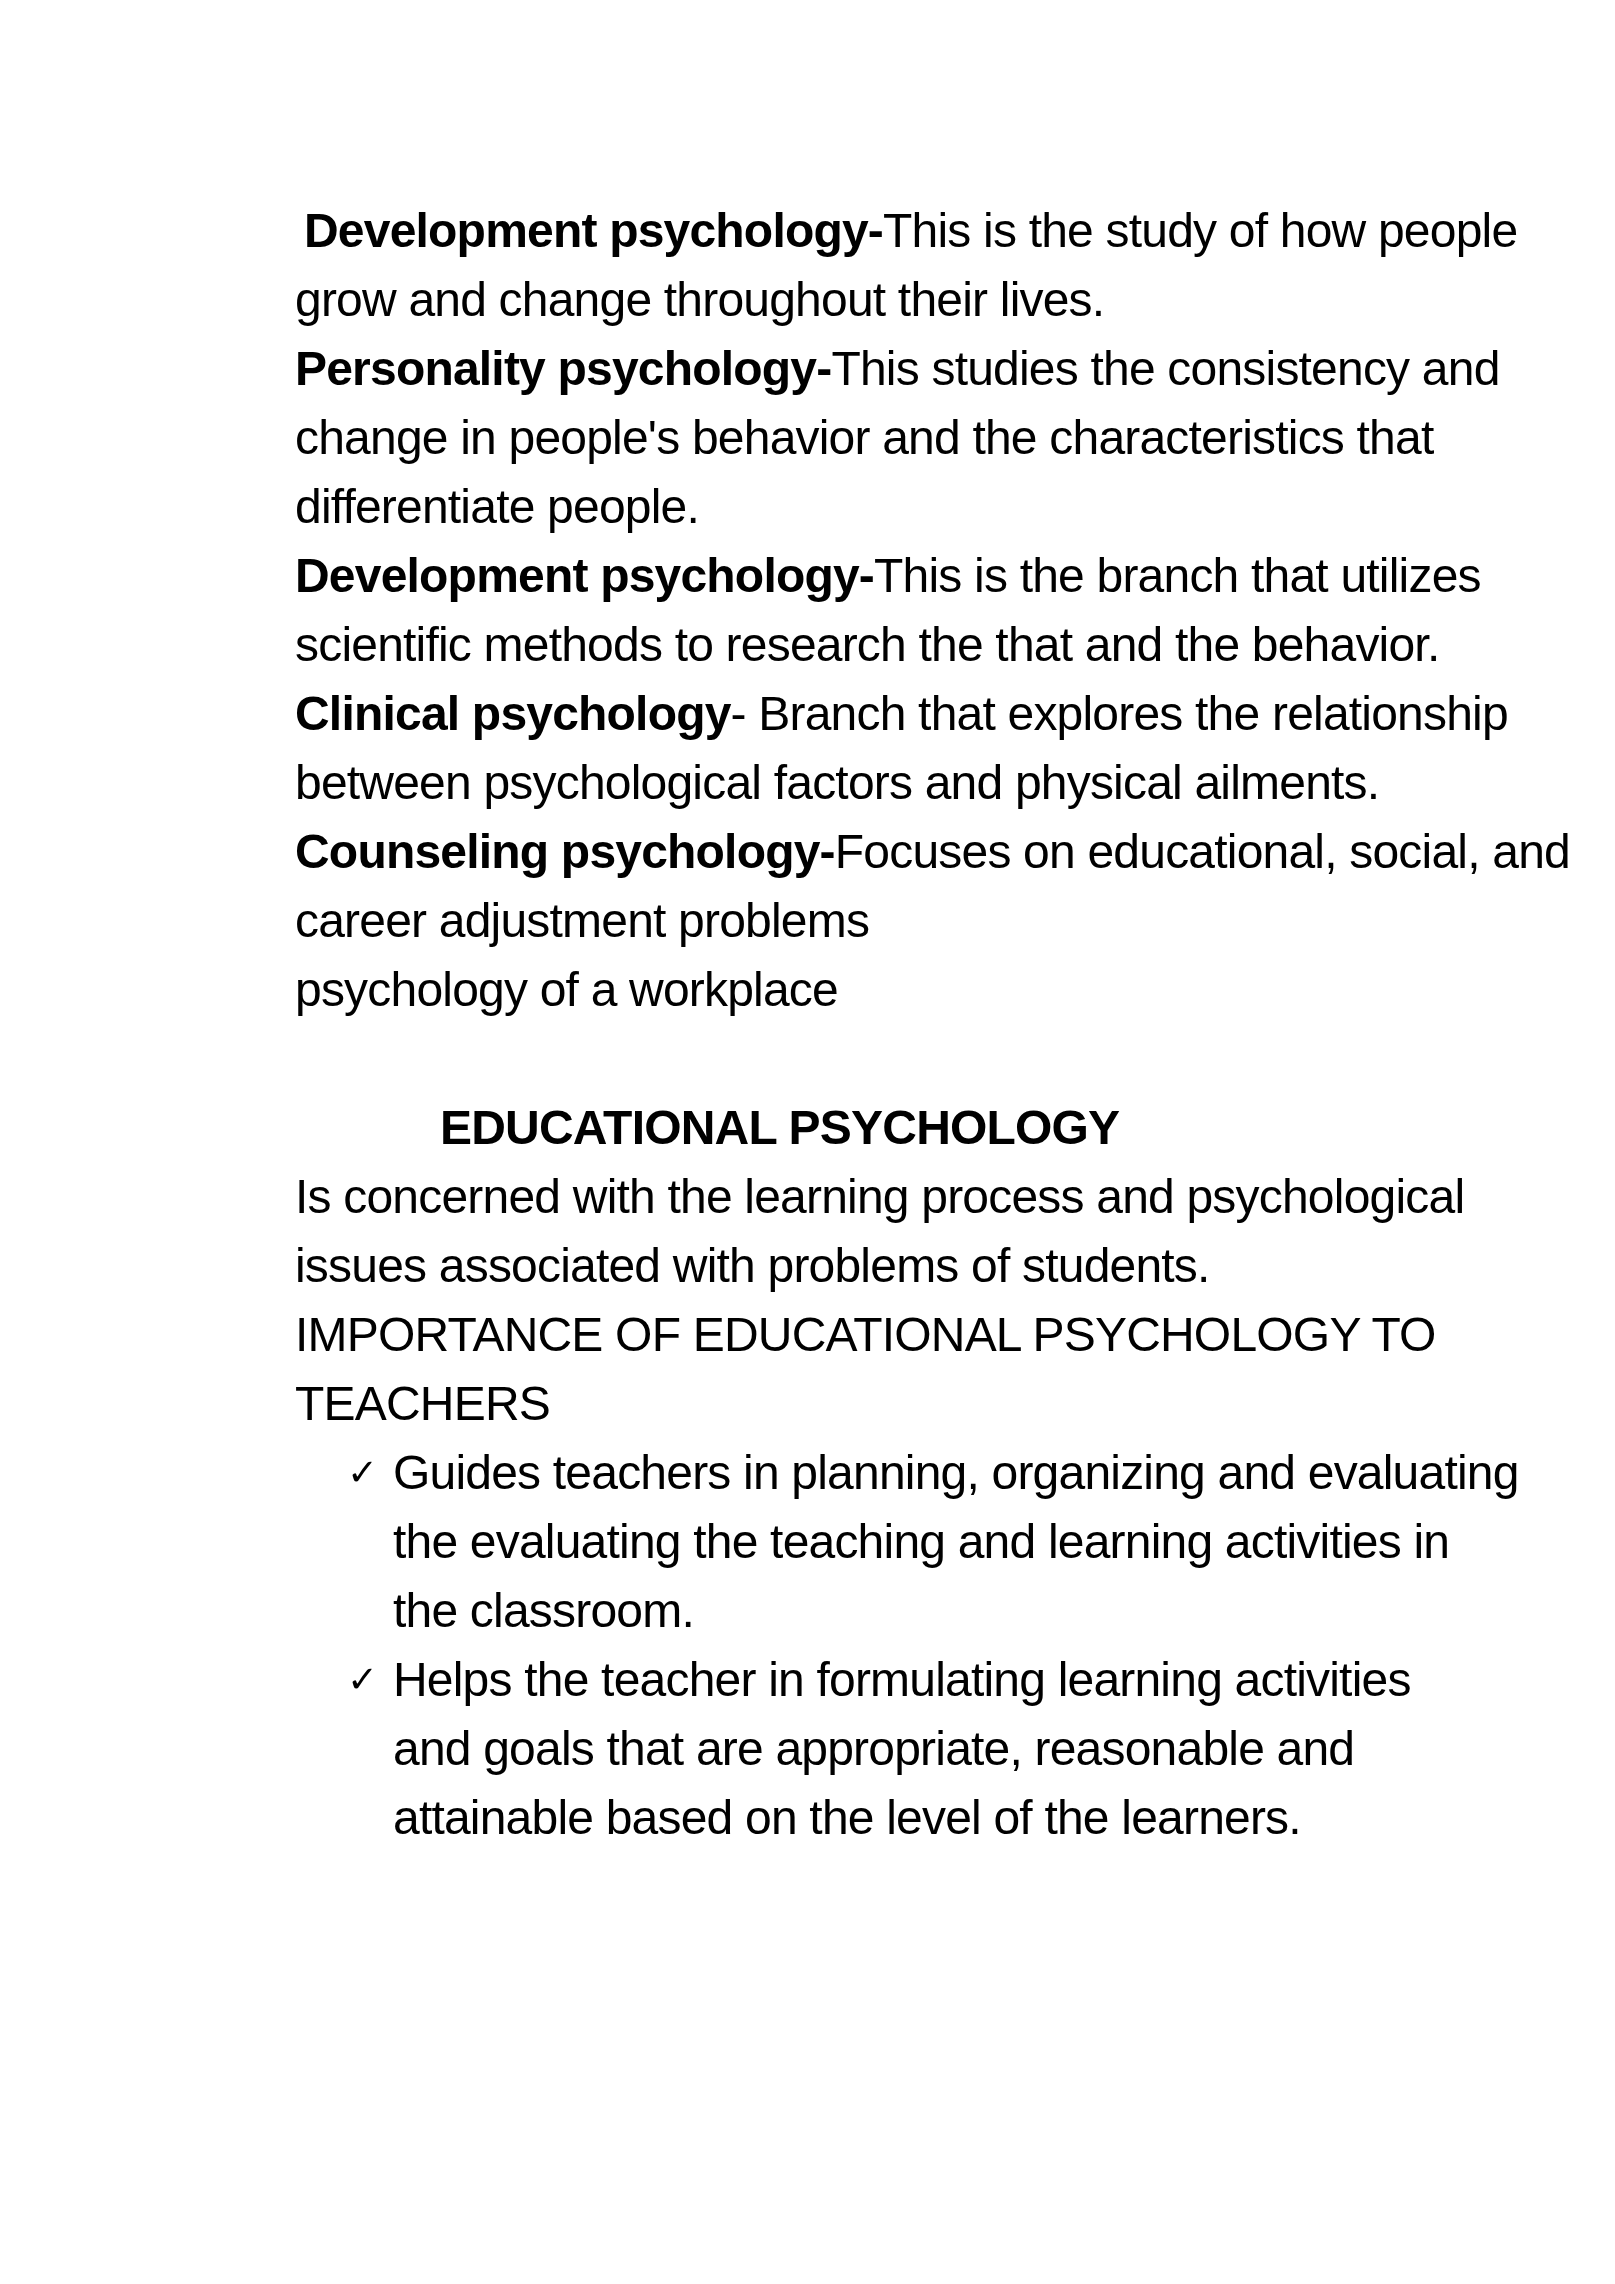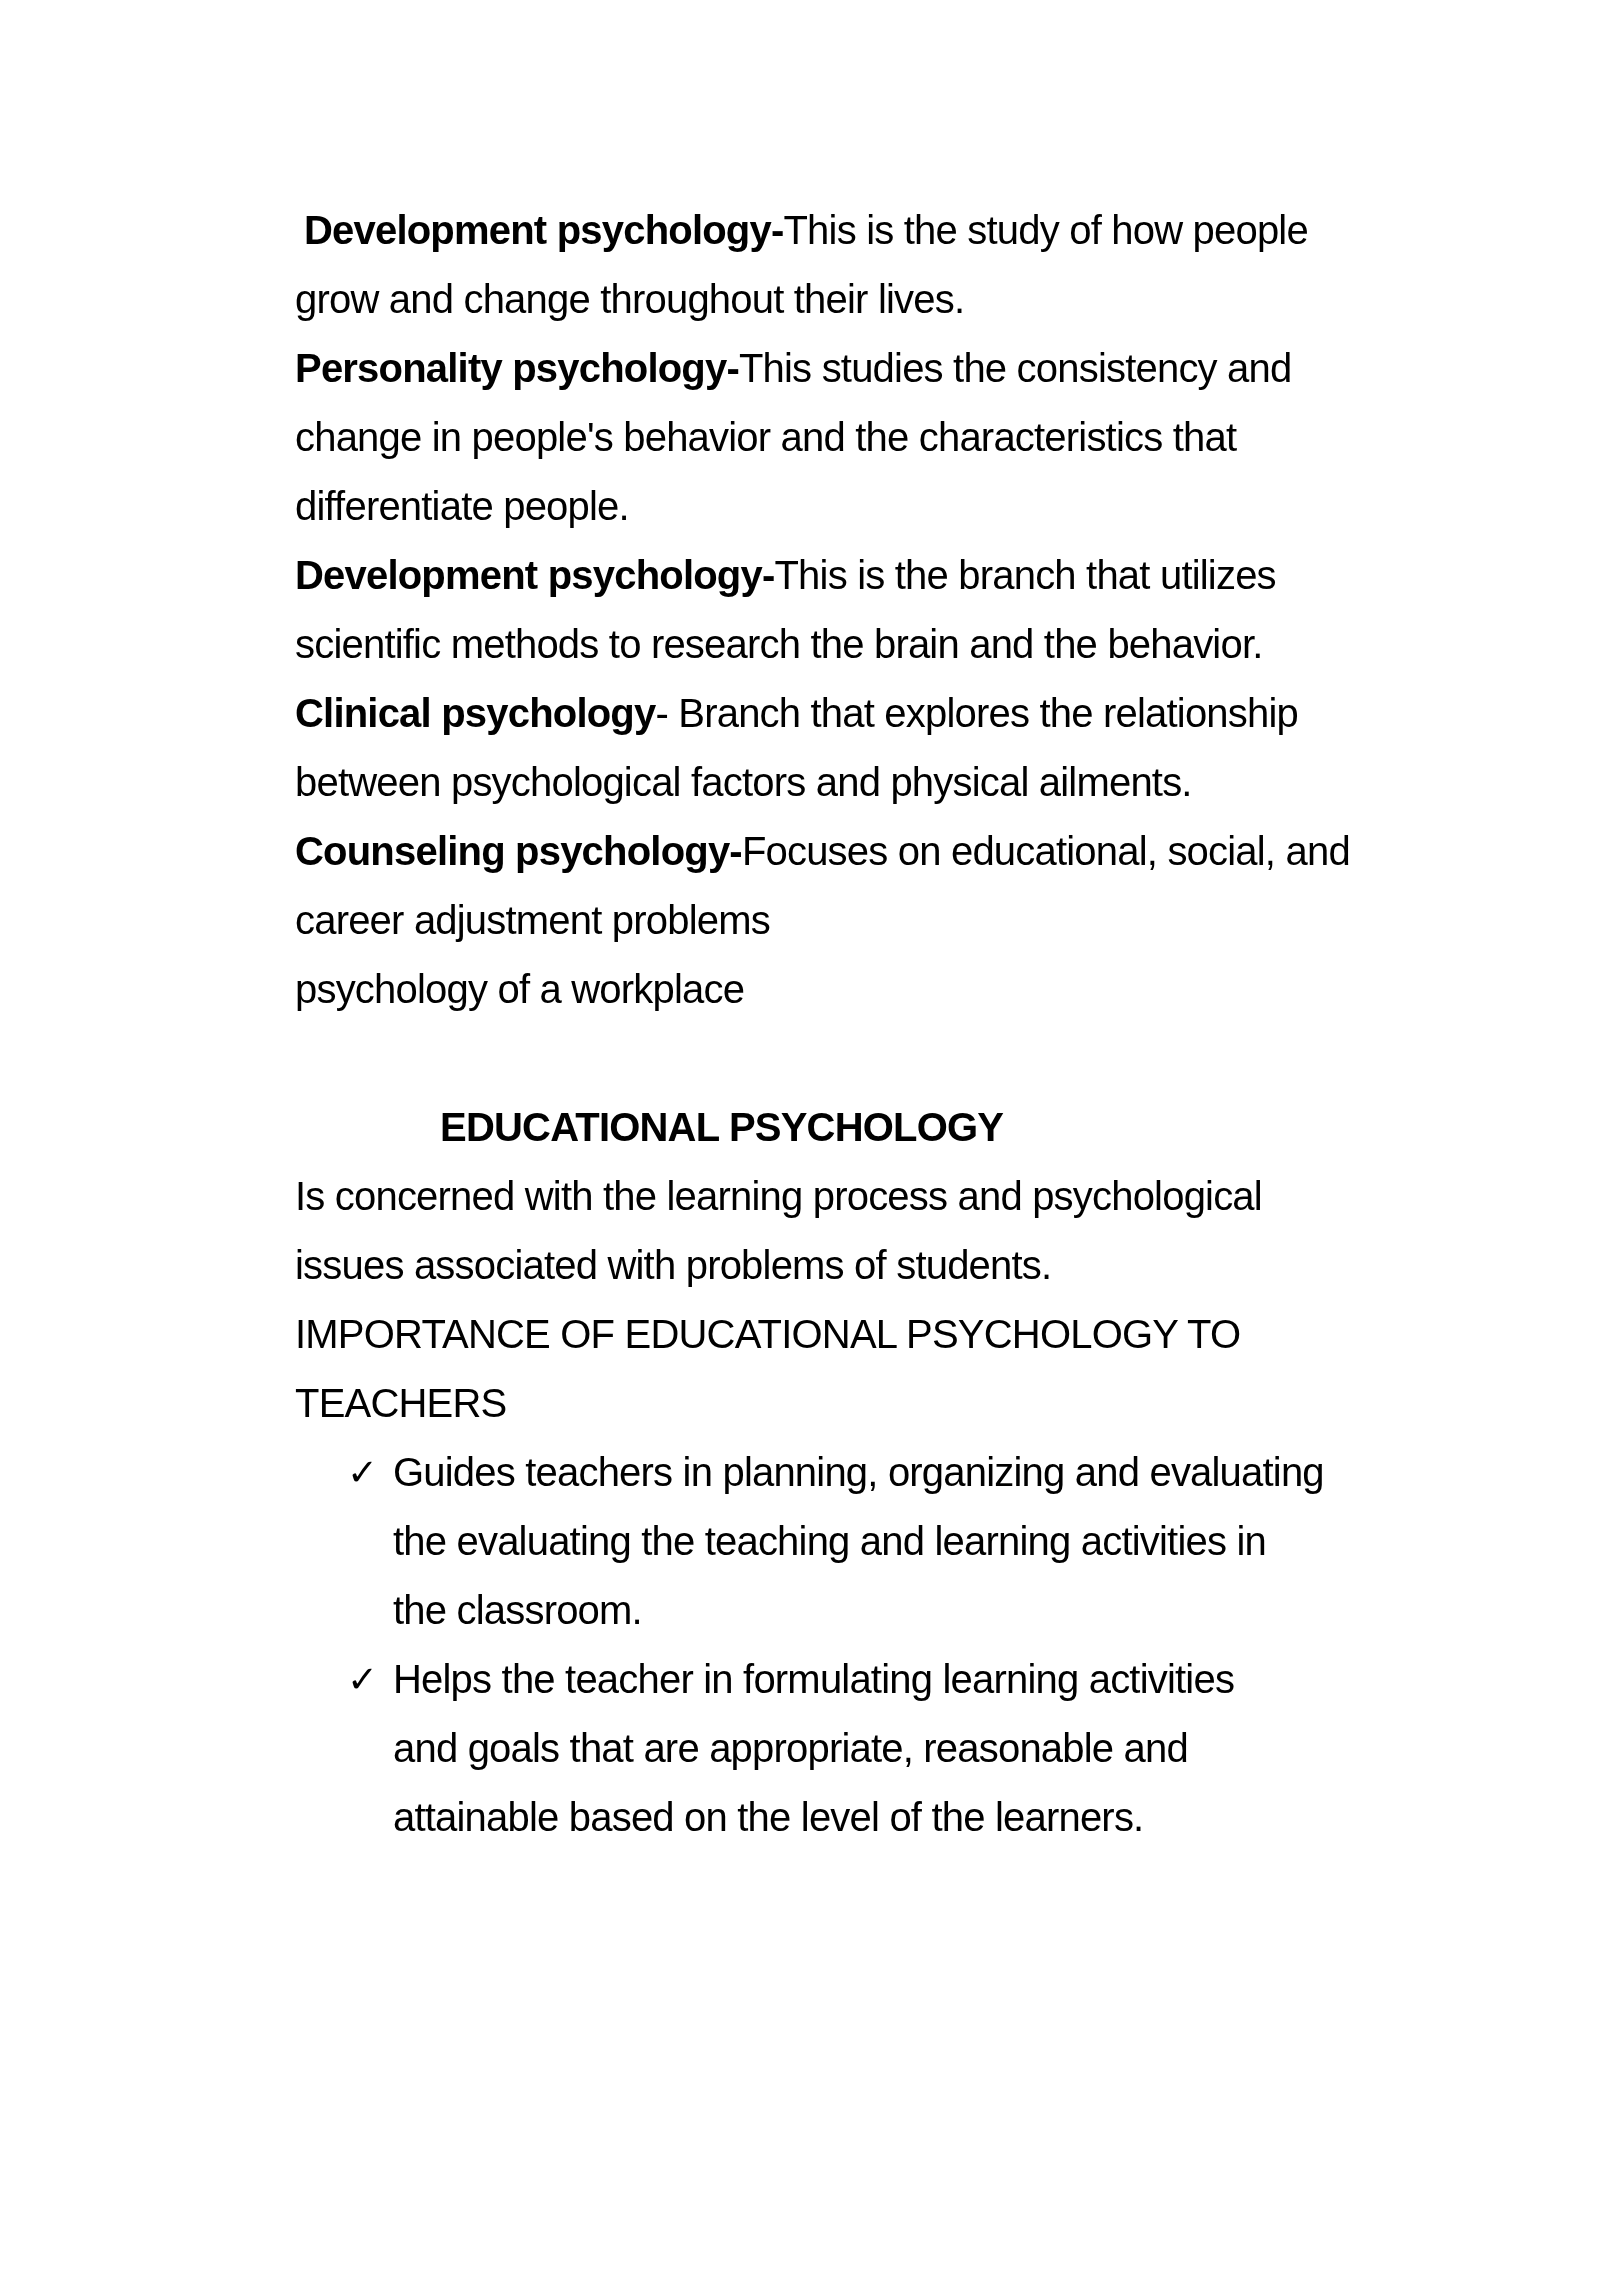--- a/index.html
+++ b/index.html
@@ -15,21 +15,21 @@
       font-family: "Liberation Sans", sans-serif;
       color: #000000;
     }
     .page {
       position: absolute;
       left: 295px;
       top: 196px;
       width: 1238px;
     }
     .line {
-      font-size: 40px;
+      font-size: 48px;
       line-height: 69px;
       white-space: nowrap;
       letter-spacing: -0.8px;
     }
     .term {
       font-weight: bold;
     }
     .indent-first {
       padding-left: 9px;
     }
@@ -71,21 +71,21 @@
   </div>
 
   <div>
     <div class="line"><span class="term">Personality psychology-</span><span>This studies the consistency and</span></div>
     <div class="line">change in people's behavior and the characteristics that</div>
     <div class="line">differentiate people.</div>
   </div>
 
   <div>
     <div class="line"><span class="term">Development psychology-</span><span>This is the branch that utilizes</span></div>
-    <div class="line">scientific methods to research the brain and the behavior.</div>
+    <div class="line">scientific methods to research the that and the behavior.</div>
   </div>
 
   <div>
     <div class="line"><span class="term">Clinical psychology</span><span>- Branch that explores the relationship</span></div>
     <div class="line">between psychological factors and  physical ailments.</div>
   </div>
 
   <div>
     <div class="line"><span class="term">Counseling psychology-</span><span>Focuses on educational, social, and</span></div>
     <div class="line">career adjustment problems</div>

